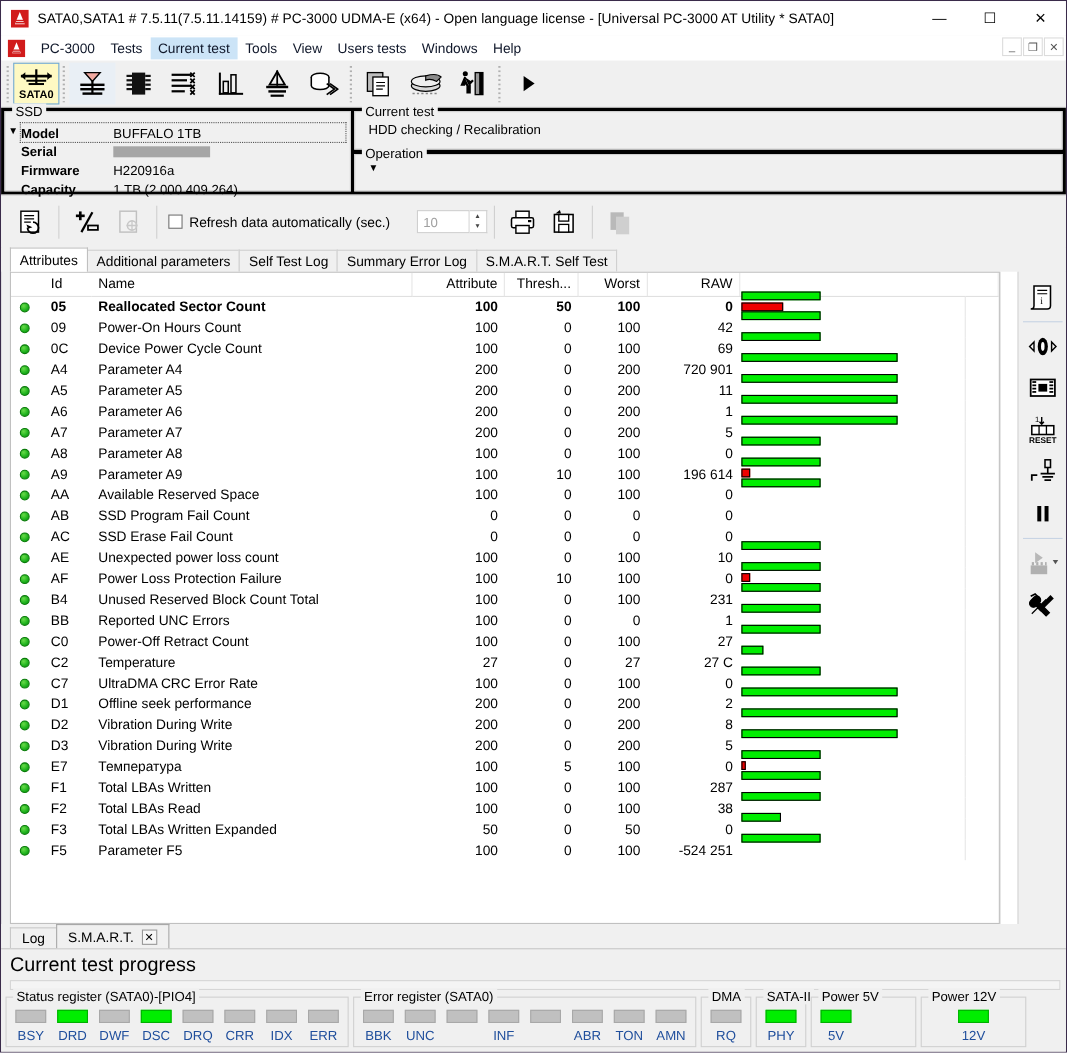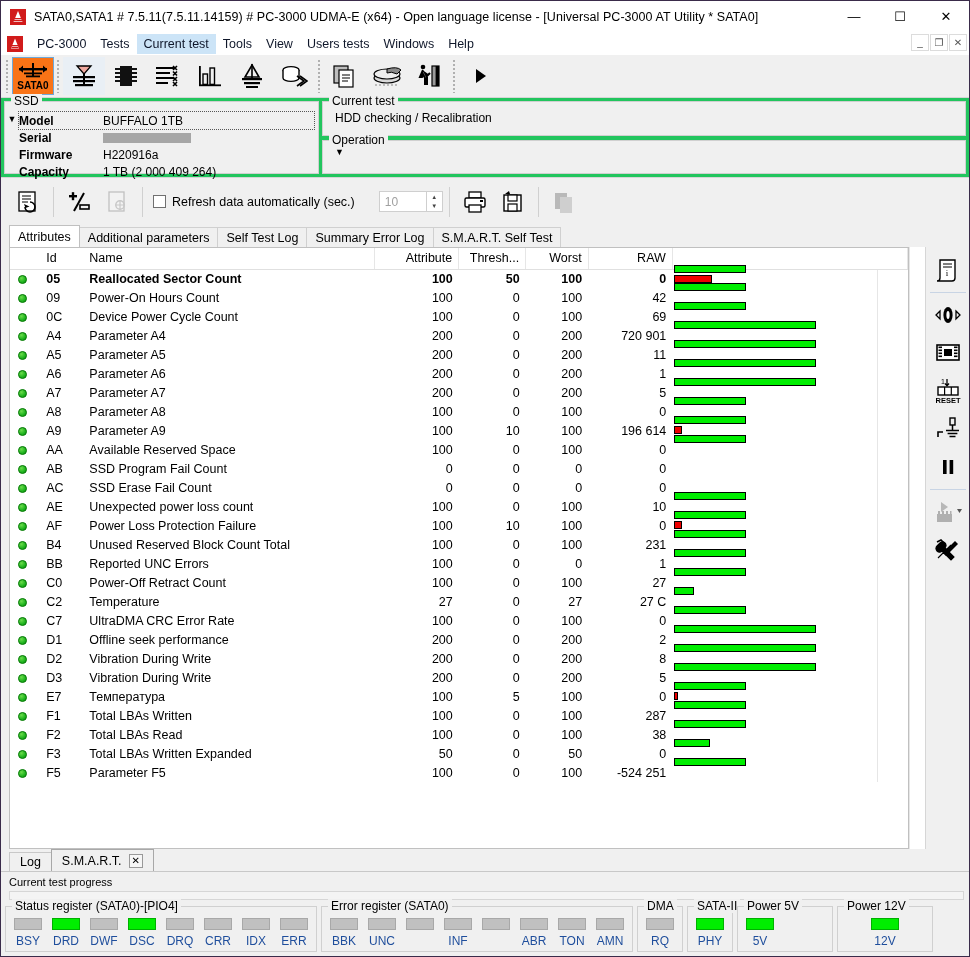--- a/index.html
+++ b/index.html
@@ -93,26 +93,26 @@
     background-size: 2px 4px;
     background-repeat: repeat-y;
     background-position: 2px 1px;
     flex: 0 0 auto;
   }
   .tb-btn {
     width: 42px; height: 38px;
     display: flex; align-items: center; justify-content: center;
     flex: 0 0 auto;
   }
-  .tb-btn.sel { background: #f97316; border: 1px solid #6fa8d8; }
+  .tb-btn.sel { background: #fef9c3; border: 1px solid #6fa8d8; }
   .tb-btn.lite { background: #e9eff5; }
   .tb-btn svg { display: block; }
 
   
-  .inforow { display: flex; flex: 0 0 auto; height: 79px; background: #22c55e; }
+  .inforow { display: flex; flex: 0 0 auto; height: 79px; background: #000000; }
   .drive-group {
     width: 315px;
     border: 1px solid #d0d0d0;
     margin: 3px 2px 3px 3px;
     position: relative;
     background: #f0f0f0;
   }
   .grp-legend {
     position: absolute; top: -8px; left: 6px;
     background: #f0f0f0; padding: 0 3px;
@@ -300,21 +300,21 @@
     margin-left: 7px;
     width: 14px; height: 14px;
     border: 1px solid #999;
     display: flex; align-items: center; justify-content: center;
     font-size: 10px;
     background: #f6f6f6;
   }
 
   
   .progress-area { flex: 0 0 auto; padding: 3px 5px 0 8px; background: #f0f0f0; border-top: 1px solid #c8c8c8; }
-  .progress-label { font-size: 11px; padding: 1px 0 3px 0; }
+  .progress-label { font-size: 18px; padding: 1px 0 3px 0; }
   .pbar { height: 9px; border: 1px solid #d6d6d6; background: #f4f4f4; }
 
   
   .registers { display: flex; flex: 0 0 auto; padding: 6px 4px 4px 4px; gap: 4px; background: #f0f0f0; }
   .reg-group {
     border: 1px solid #d0d0d0;
     position: relative;
     padding: 11px 6px 3px 6px;
     display: flex;
     gap: 6px;

